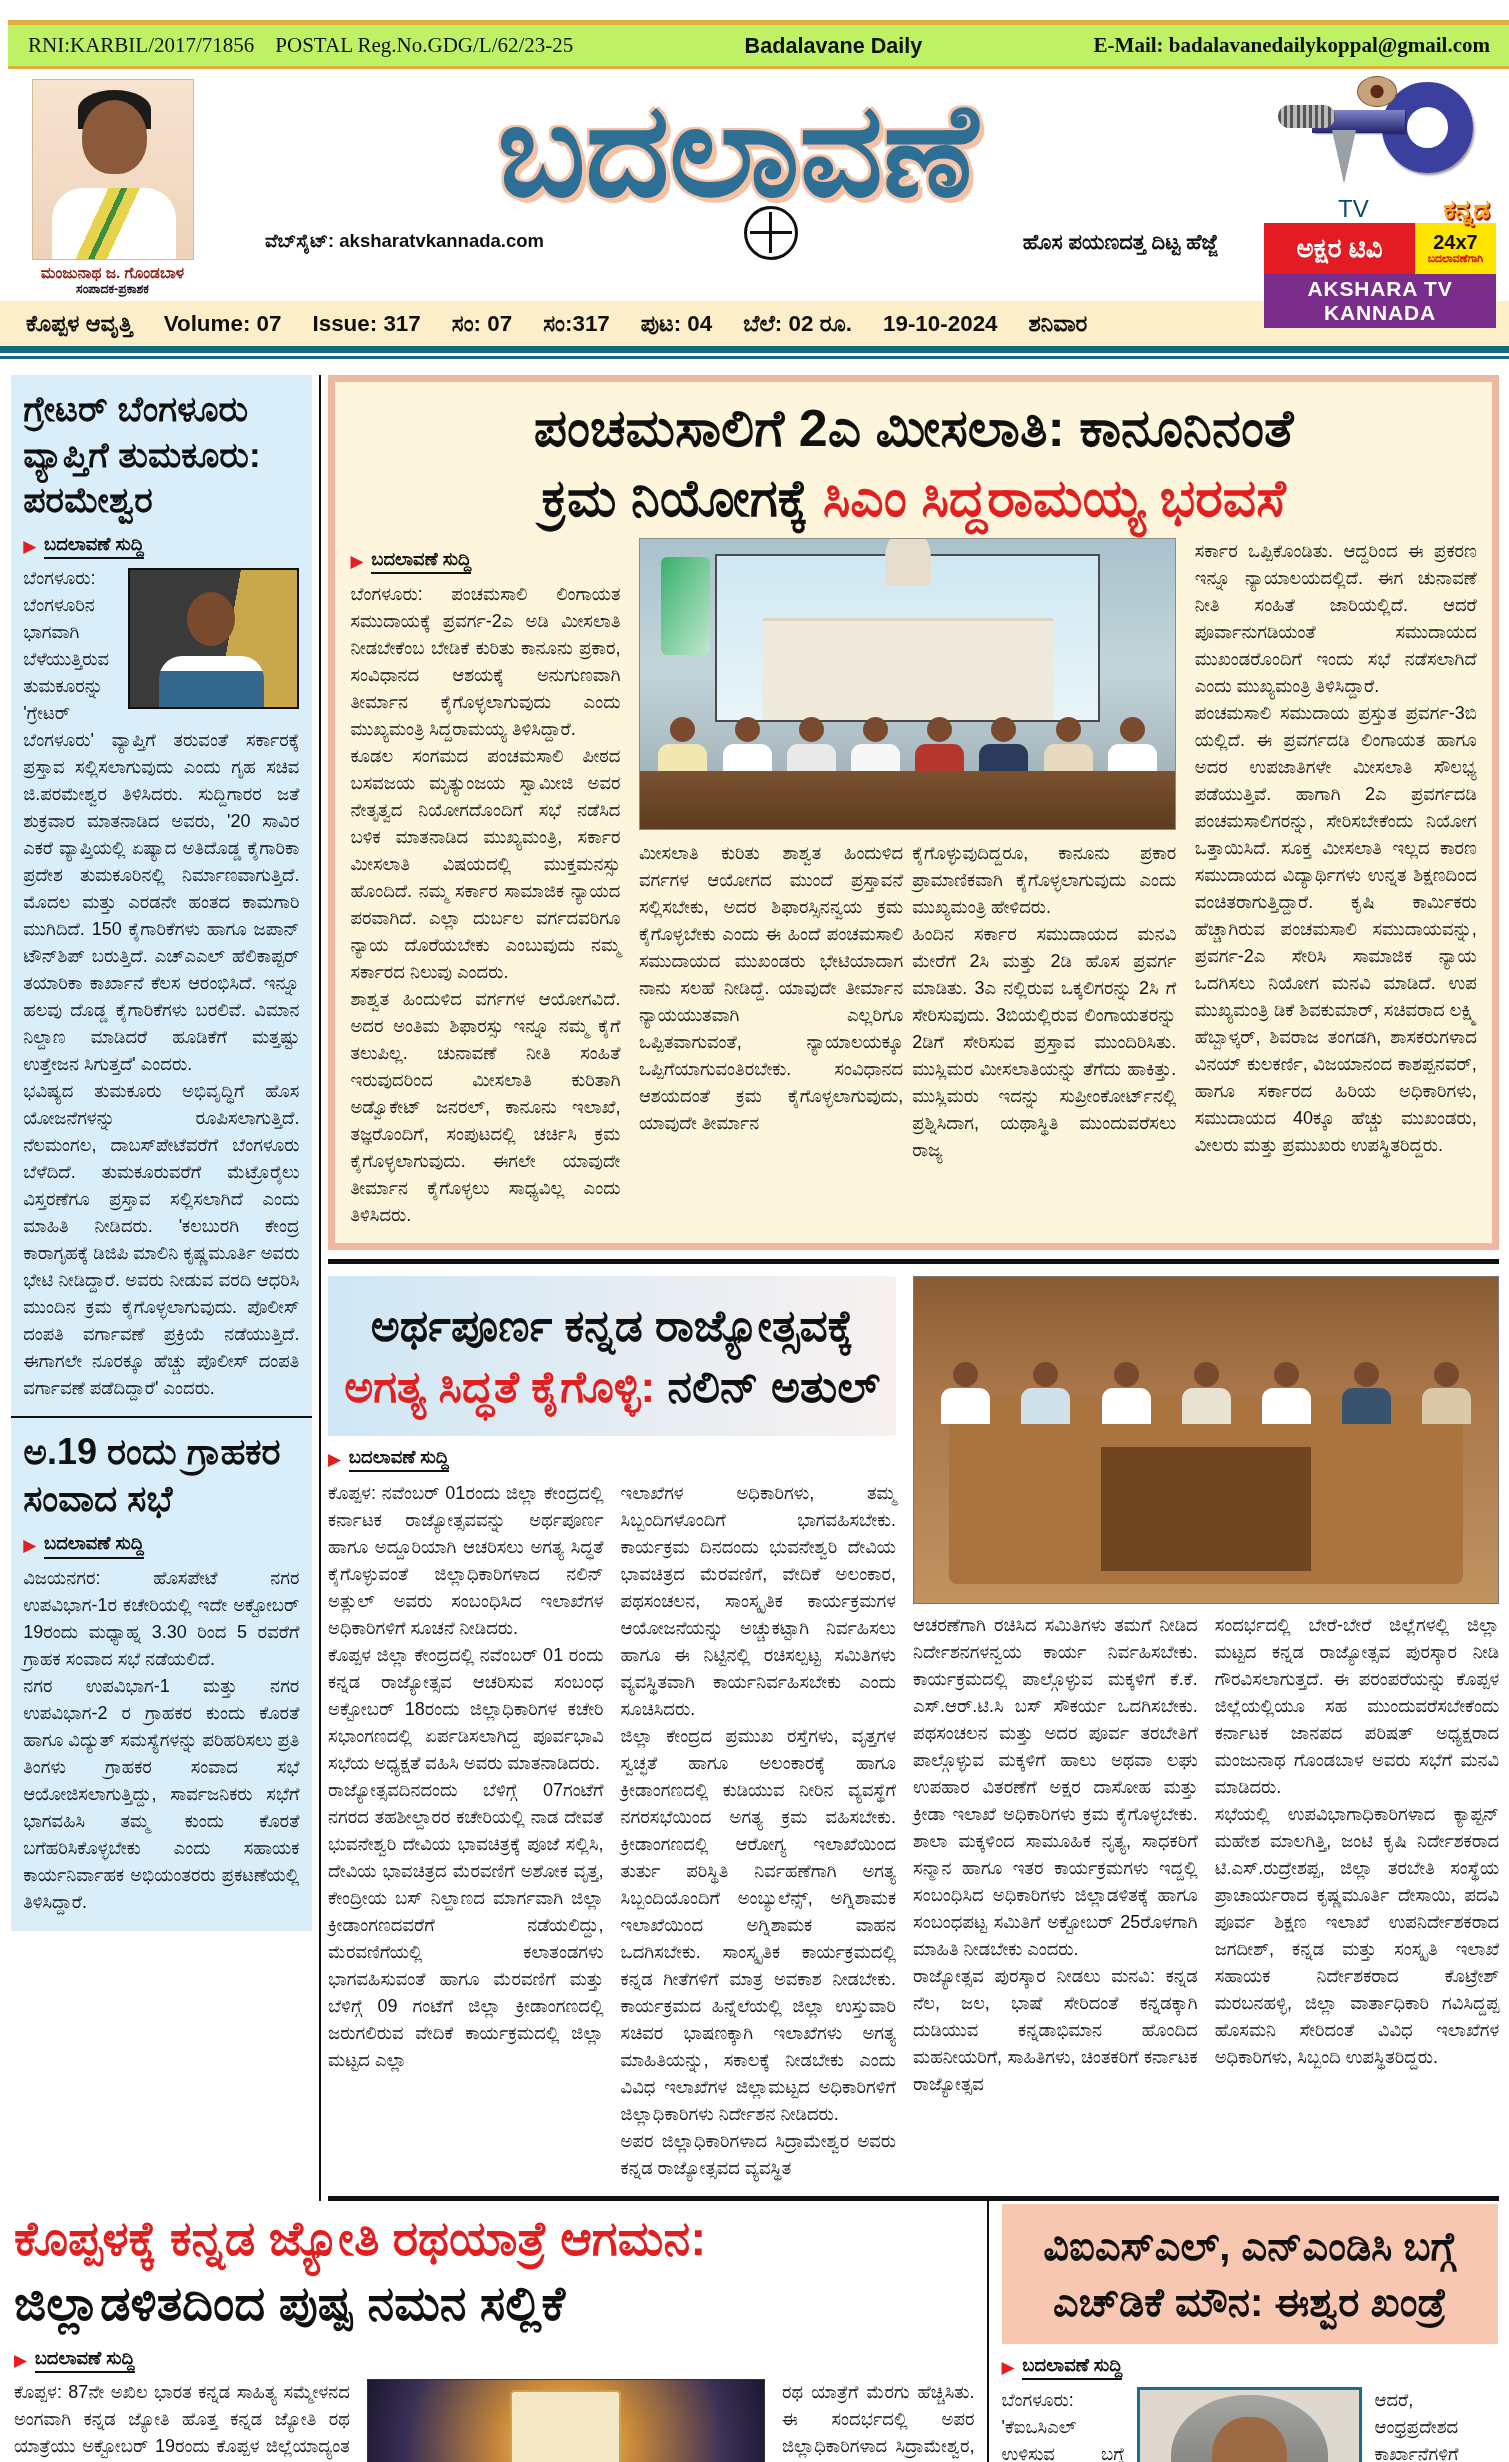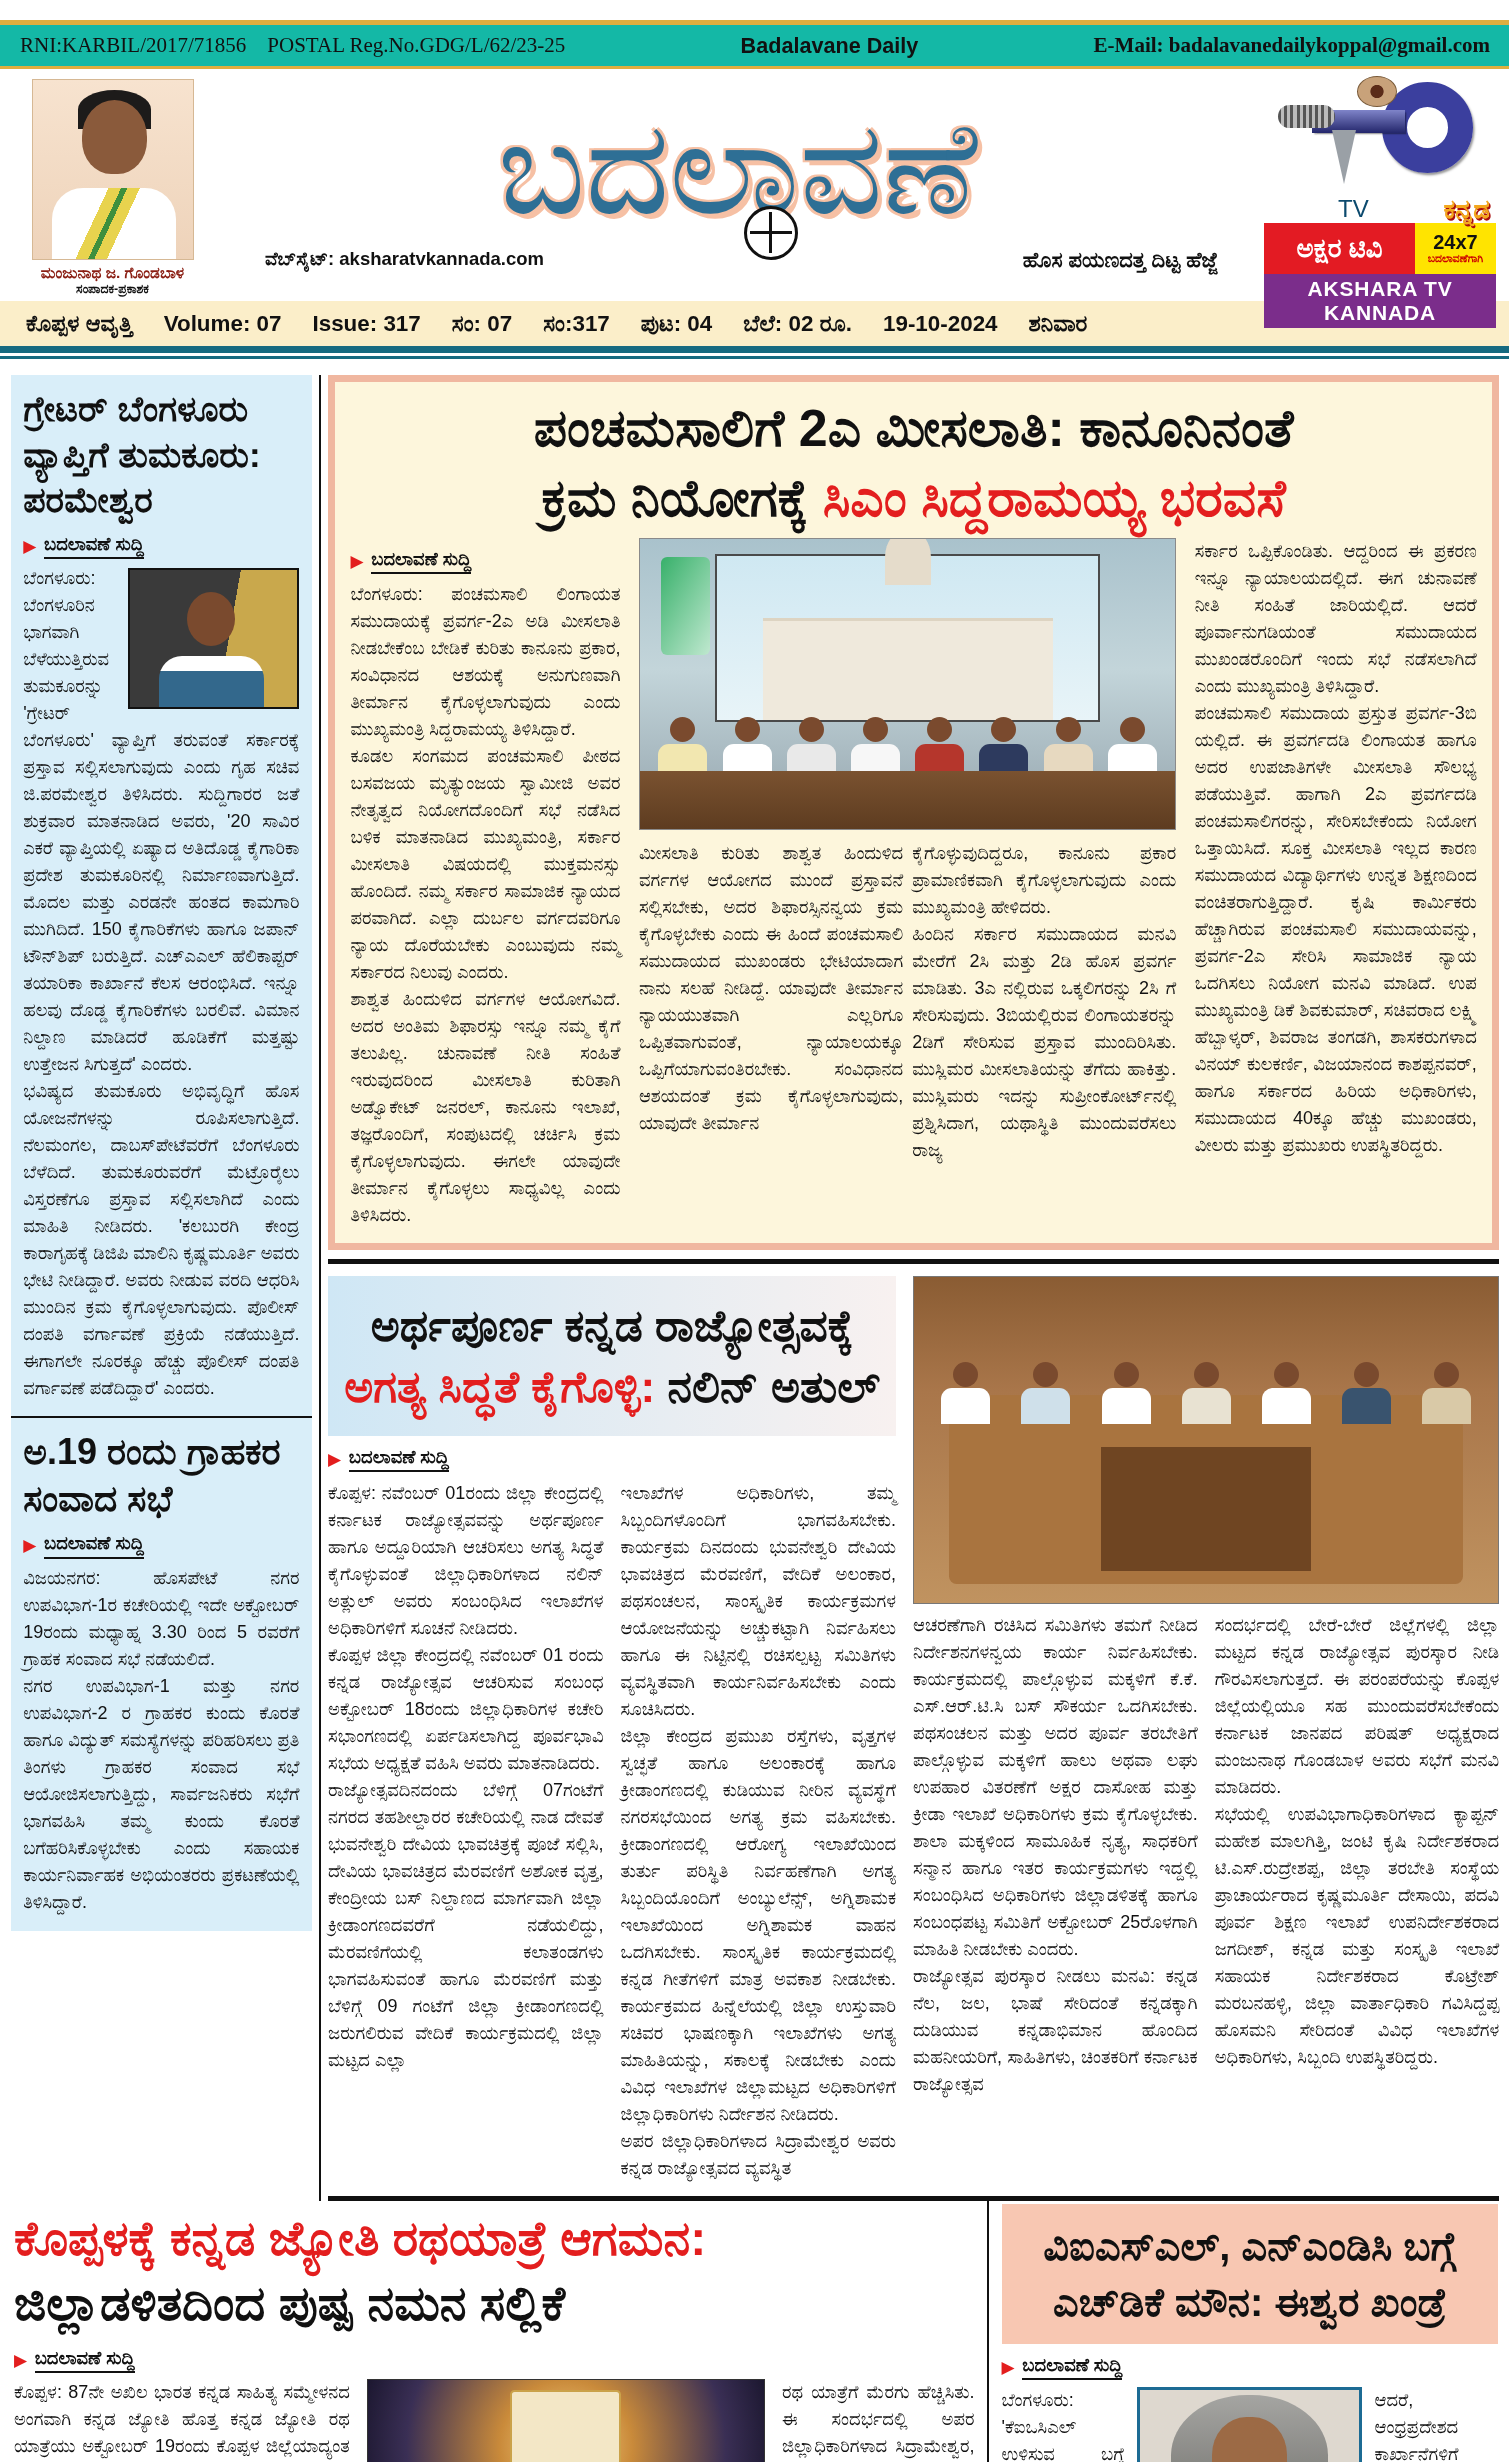--- a/index.html
+++ b/index.html
@@ -1,42 +1,42 @@
 <!DOCTYPE html>
 <html style="font-size:12.4px"><head>
 <meta charset="utf-8">
 <style>
   * { margin:0; padding:0; box-sizing:border-box; }
   body { width:1510px; height:2462px; background:#fff; overflow:hidden;
          font-family:"Liberation Sans","DejaVu Sans",sans-serif; color:#111; }
   .page { width:1510px; height:2462px; position:relative; }
 
   
-  .topbar { margin-top:20px; background:#14b8a6; border-top:5.4px solid #dfae3f;
+  .topbar { margin-top:20px; background:#bef264; border-top:5.4px solid #dfae3f;
             border-bottom:3.9px solid #dfae3f; display:flex; align-items:center;
-            justify-content:space-between; padding:7.7px 20px; }
+            justify-content:space-between; padding:7.7px 20px;margin-left:8px; }
   .topbar .reg { font-family:"Liberation Serif","DejaVu Serif",serif; font-size:21px; }
   .topbar .brand { font-weight:bold; font-size:21.6px; }
   .topbar .email { font-family:"Liberation Serif","DejaVu Serif",serif; font-weight:bold; font-size:21px; }
 
   
   .masthead { display:flex; align-items:stretch; padding:6.2px 14px 3.1px; height:232px; }
   .ed-block { width:197px; text-align:center; }
   .ed-photo { width:162px; height:181px; margin:3.1px auto 0; position:relative; overflow:hidden;
               background:linear-gradient(#f7e3cf,#eed3ba); border:0.8px solid #d6b894; }
   .ed-photo .fh { position:absolute; top:20px; left:49px; width:65px; height:74px; border-radius:50% 50% 45% 45%;
                   background:#8a5a3b; }
   .ed-photo .fhair { position:absolute; top:10.8px; left:45px; width:73px; height:39px; border-radius:50% 50% 0 0; background:#1d1b1a; }
   .ed-photo .fb { position:absolute; bottom:0; left:19.3px; width:124px; height:71px; border-radius:31px 31px 0 0;
                   background:linear-gradient(115deg,#fff 36%,#e8d34e 36% 44%,#3d8f3d 44% 48%,#e8d34e 48% 56%,#fff 56%); }
   .ed-name { color:#8a1d12; font-weight:bold; font-size:15.4px; margin-top:4.6px; }
   .ed-role { font-size:12.4px; font-weight:bold; }
   .title-block { flex:1; position:relative; text-align:center; }
-  .np-title { font-size:130px; line-height:1.15; font-weight:normal; color:#2e6f95;
-              text-shadow:4.6px 4.6px 0 #f6c0a4,-2.3px -2.3px 0 #f6c0a4,2.3px -2.3px 0 #f6c0a4,-2.3px 2.3px 0 #f6c0a4;margin-top:18px; }
+  .np-title { font-size:130px; line-height:1.15; font-weight:bold; color:#2e6f95;
+              text-shadow:4.6px 4.6px 0 #f6c0a4,-2.3px -2.3px 0 #f6c0a4,2.3px -2.3px 0 #f6c0a4,-2.3px 2.3px 0 #f6c0a4; }
   .compass { position:absolute; top:130px; left:50%; margin-left:6.2px; width:54px; height:54px; border-radius:50%;
              background:#fff; border:3.1px solid #111; }
   .compass:before { content:""; position:absolute; left:50%; top:3.1px; bottom:3.1px; width:3.1px; margin-left:-1.5px; background:#111; }
   .compass:after  { content:""; position:absolute; top:50%; left:3.1px; right:3.1px; height:3.1px; margin-top:-1.5px; background:#111; }
   .title-sub { display:flex; justify-content:space-between; padding:4.6px 46px 0 54px; font-weight:bold; }
   .website { font-size:18.5px; } .tagline { font-size:21px; }
 
   .logo-block { width:232px; position:relative; text-align:center; }
   .logo-top { position:relative; height:135px; }
   .logo-donut { position:absolute; right:23px; top:6.2px; width:91px; height:91px; border:25px solid #3b3f9e; border-radius:50%;

